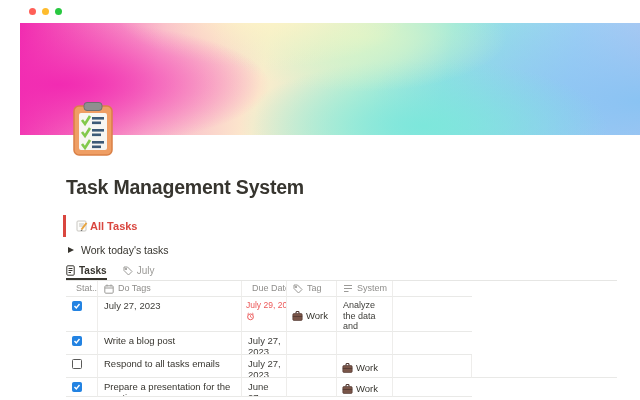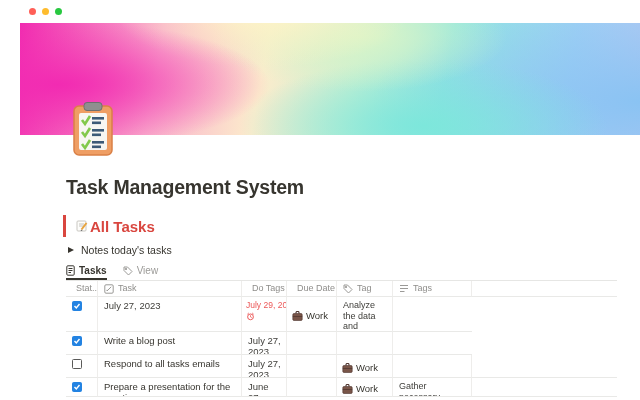--- a/index.html
+++ b/index.html
@@ -26,21 +26,21 @@
   }
 
   .page-icon { position:absolute; top:101px; left:50px; width:46px; height:56px; }
 
   .main { position:absolute; top:135px; left:46px; width:551px; }
 
   h1.page-title { margin-top:41px; font-size:19.5px; font-weight:700; letter-spacing:-0.2px; color:#37352f; }
 
   .callout { display:flex; align-items:center; margin-top:16px; margin-left:-3px;
     border-left:3px solid #d9463f; padding-left:10px; height:22px; }
-  .callout .label { color:#d9463f; font-weight:700; font-size:15px; margin-left:2px; }
+  .callout .label { color:#d9463f; font-weight:700; font-size:11px; margin-left:2px; }
 
   .toggle-row { display:flex; align-items:center; margin-top:6px; height:14px; }
   .tri { width:0; height:0; border-left:6px solid #37352f; border-top:3.5px solid transparent;
     border-bottom:3.5px solid transparent; margin:0 7px 0 2px; }
   .toggle-row .label { font-size:10.5px; color:#37352f; }
 
   .tabs { display:flex; align-items:center; gap:16px; margin-top:8px; }
   .tab { display:flex; align-items:center; gap:4px; font-size:10px; padding-bottom:4px; color:#9b9a97; }
   .tab.active { color:#37352f; font-weight:700; border-bottom:2px solid #37352f; padding-bottom:2px; }
   .tab svg { flex:0 0 auto; }
@@ -105,57 +105,49 @@
         <line x1="3" y1="4" x2="8" y2="4" stroke="#b5b3ae" stroke-width="0.8"></line>
         <line x1="3" y1="6" x2="8" y2="6" stroke="#b5b3ae" stroke-width="0.8"></line>
         <line x1="10.5" y1="3" x2="5.5" y2="9.5" stroke="#e8a33d" stroke-width="2"></line>
         <polygon points="5.5,9.5 4.5,11 6.5,10.7" fill="#5f5f5f"></polygon>
       </svg>
       <span class="label">All Tasks</span>
     </div>
 
     <div class="toggle-row">
       <span class="tri"></span>
-      <span class="label">Notes today's tasks</span>
+      <span class="label">Work today's tasks</span>
     </div>
 
     <div class="tabs">
       <div class="tab active">
         <svg class="gicon" width="9" height="11" viewBox="0 0 9 11" style="stroke:#37352f">
           <rect x="0.8" y="0.8" width="7.4" height="9.4" rx="1"></rect>
           <line x1="2.5" y1="3.5" x2="6.5" y2="3.5"></line>
             <line x1="2.5" y1="5.5" x2="6.5" y2="5.5"></line>
             <line x1="2.5" y1="7.5" x2="5" y2="7.5"></line>
         </svg>
         <span>Tasks</span>
       </div>
       <div class="tab">
         <svg class="gicon" width="10" height="10" viewBox="0 0 10 10">
           <path d="M1,1 h3.5 L9,5.5 5.5,9 1,4.5 Z"></path>
             <circle cx="3" cy="3" r="0.7" fill="#9b9a97"></circle>
         </svg>
-        <span>View</span>
+        <span>July</span>
       </div>
     </div>
 
     <div class="table">
       <div class="trow thead">
         <div class="cell">
           <svg width="10" height="10" viewBox="0 0 10 10">
             <circle cx="5" cy="5" r="3.6" fill="none" stroke="#9b9a97" stroke-width="1.1" stroke-dasharray="1.6 1.7"></circle>
           </svg>
           <span>Stat...</span>
-        </div>
-        <div class="cell">
-          <svg class="gicon" width="10" height="10" viewBox="0 0 10 10">
-            <rect x="0.8" y="0.8" width="8.4" height="8.4" rx="1.2"></rect>
-              <line x1="3" y1="7" x2="7.2" y2="2.8"></line>
-              <line x1="3" y1="7" x2="3" y2="5.8"></line>
-          </svg>
-          <span>Task</span>
         </div>
         <div class="cell">
           <svg class="gicon" width="10" height="10" viewBox="0 0 10 10">
             <rect x="0.8" y="1.8" width="8.4" height="7.4" rx="1"></rect>
               <line x1="0.8" y1="4" x2="9.2" y2="4"></line>
               <line x1="3" y1="0.5" x2="3" y2="2.5"></line>
               <line x1="7" y1="0.5" x2="7" y2="2.5"></line>
           </svg>
           <span>Do Tags</span>
         </div>
@@ -174,21 +166,21 @@
               <circle cx="3" cy="3" r="0.7" fill="#9b9a97"></circle>
           </svg>
           <span>Tag</span>
         </div>
         <div class="cell">
           <svg class="gicon" width="10" height="9" viewBox="0 0 10 9">
             <line x1="1" y1="1.5" x2="9" y2="1.5"></line>
               <line x1="1" y1="4.5" x2="9" y2="4.5"></line>
               <line x1="1" y1="7.5" x2="5.5" y2="7.5"></line>
           </svg>
-          <span>Tags</span>
+          <span>System</span>
         </div>
         <div class="cell"></div>
       </div>
 
       <div class="trow r1">
         <div class="cell">
           <div class="cb on">
             <svg width="8" height="8" viewBox="0 0 8 8">
                 <polyline points="1.5,4 3.3,6 6.5,2" fill="none" stroke="#fff" stroke-width="1.4"></polyline>
               </svg>
@@ -266,19 +258,18 @@
         <div class="cell date-cell">June 27,</div>
         <div class="cell"></div>
         <div class="cell tag-cell">
           <svg width="11" height="10" viewBox="0 0 11 10">
             <path d="M4,2.5 V1.5 a1,1 0 0 1 1,-1 h1 a1,1 0 0 1 1,1 V2.5" fill="none" stroke="#4e342e" stroke-width="1.1"></path>
             <rect x="0.8" y="2.5" width="9.4" height="7" rx="1.2" fill="#795548" stroke="#4e342e" stroke-width="0.6"></rect>
             <line x1="0.8" y1="5.5" x2="10.2" y2="5.5" stroke="#4e342e" stroke-width="0.7"></line>
           </svg>
           <span>Work</span>
         </div>
-        <div class="cell notes-cell">Gather necessary</div>
         <div class="cell"></div>
       </div>
     </div>
 
   </div>
 </div>
 
 </body></html>

